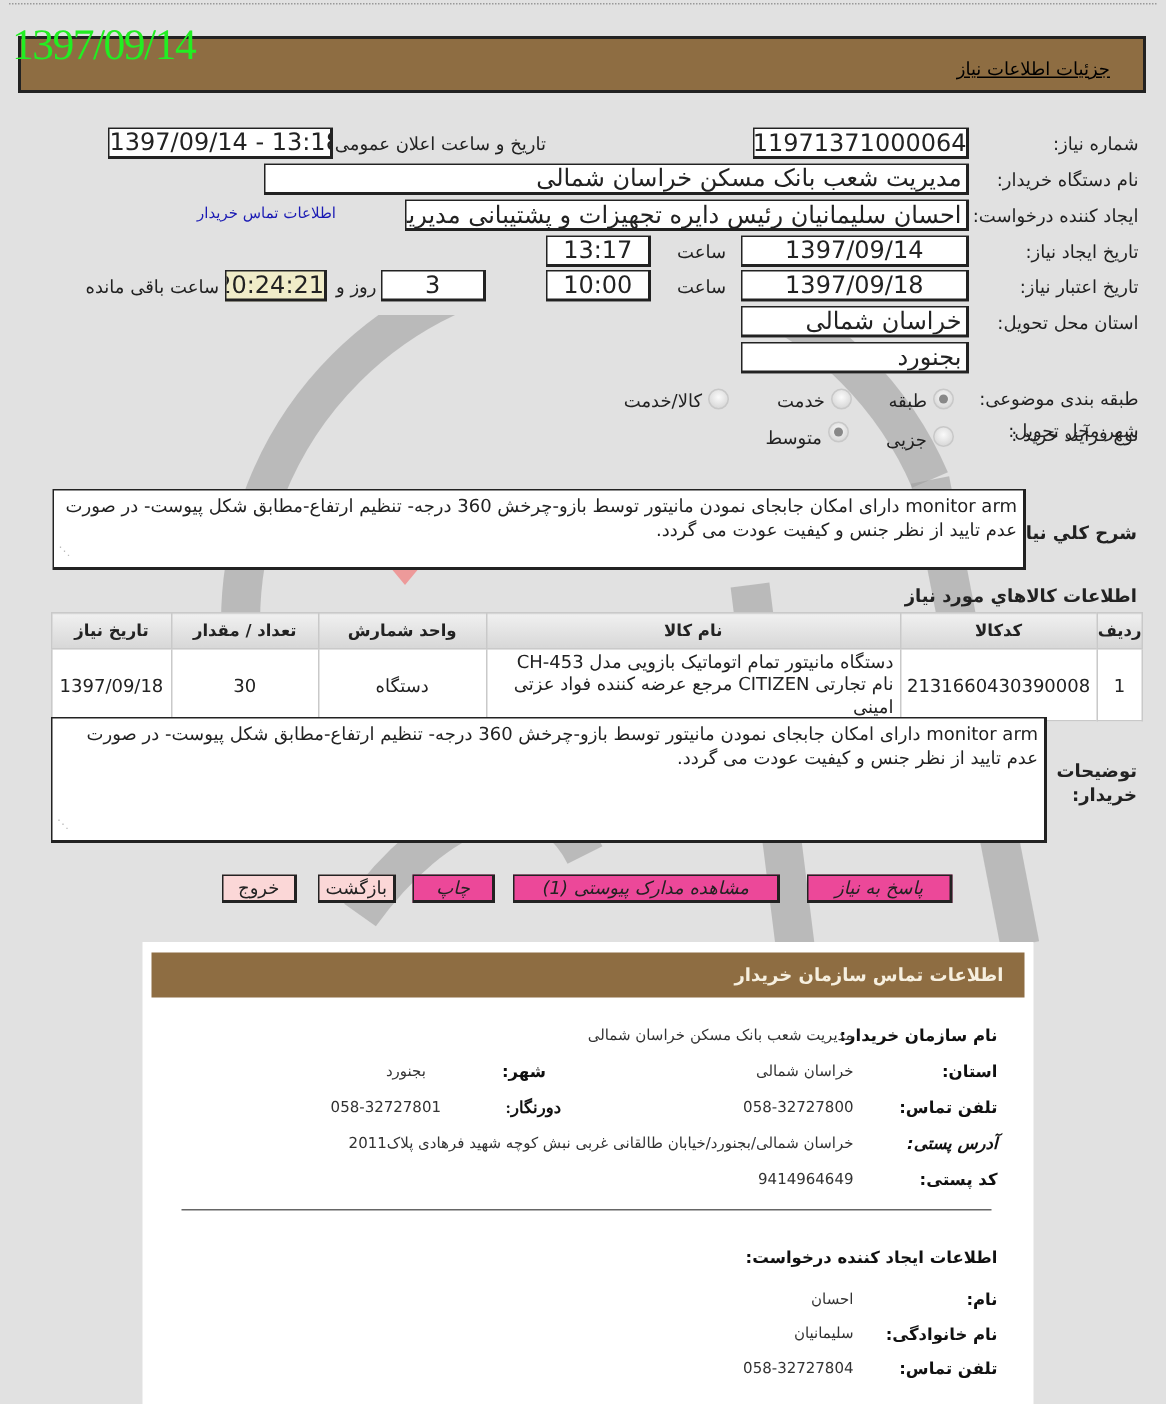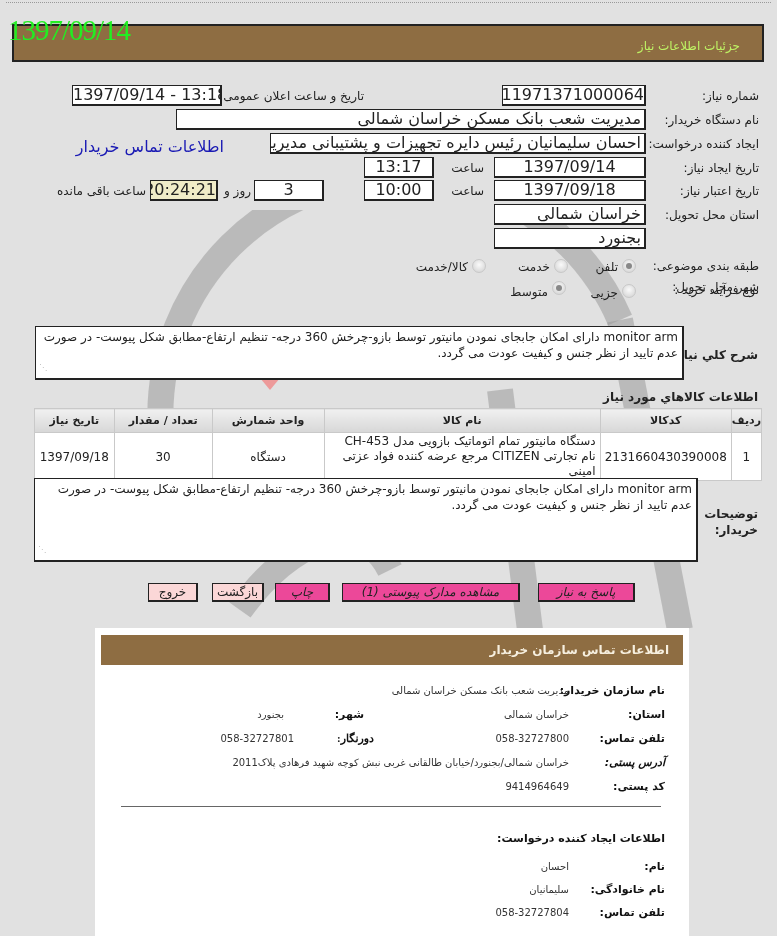--- a/index.html
+++ b/index.html
@@ -1,28 +1,28 @@
 <!DOCTYPE html>
 <html><head>
 <meta charset="utf-8">
 <style>
   * { box-sizing: border-box; margin: 0; padding: 0; }
   html, body { width: 777px; height: 936px; overflow: hidden; }
   body { background: #e1e1e1; font-family: "DejaVu Sans", sans-serif; font-size: 12px; color: #222; position: relative; }
   .dotline { position: absolute; left: 6px; right: 6px; top: 2px; border-top: 1px dotted #999; }
   .title-bar { position: absolute; left: 12px; top: 24px; width: 752px; height: 38px; background: #8e6d42; border: 2px solid #222; }
-  .title-bar .t { position: absolute; right: 22px; top: 13px; color: #bef264; font-size: 12px; direction: rtl; }
+  .title-bar .t { position: absolute; right: 22px; top: 13px; color: #000000; font-size: 12px; direction: rtl; text-decoration: underline; }
   .stamp { position: absolute; left: 8px; top: 14px; color: #22ee22; font-family: "Liberation Serif", serif; font-size: 29px; letter-spacing: -1px; z-index: 5; }
   .form { position: absolute; left: 18px; top: 76px; width: 746px; height: 490px; direction: rtl; }
   .lbl { position: absolute; font-size: 12px; white-space: nowrap; direction: rtl; color: #222; }
   .box { position: absolute; background: #fff; border: 1px solid #222; border-width: 1px 2px 2px 1px; height: 21px; font-size: 16px; line-height: 18px; white-space: nowrap; overflow: hidden; direction: rtl; }
   .box.c { text-align: center; }
   .box.r { text-align: right; padding-right: 3px; }
   .box.y { background: #f0ecc8; }
-  .link { position: absolute; color: #1a1ab4; font-size: 16px; white-space: nowrap; }
+  .link { position: absolute; color: #1a1ab4; font-size: 10px; white-space: nowrap; }
   .radio { position: absolute; width: 14px; height: 14px; border-radius: 50%; background: radial-gradient(circle at 50% 40%, #fafafa, #cfcfcf); border: 1px solid #c8c8c8; }
   .radio.on::after { content: ""; position: absolute; left: 3px; top: 3px; width: 6px; height: 6px; border-radius: 50%; background: #888; }
   .boldlbl { position: absolute; font-weight: bold; font-size: 12px; white-space: nowrap; direction: rtl; }
   .tarea { position: absolute; background: #fff; border: 1px solid #222; border-width: 1px 2px 2px 1px; font-size: 12px; line-height: 16px; padding: 2px 4px; direction: rtl; text-align: right; }
   .grip { position: absolute; left: 3px; bottom: 2px; color: #bbb; font-size: 8px; }
   table.items { position: absolute; left: 16px; top: 332px; width: 728px; border-collapse: collapse; direction: rtl; background: #eaeaea; }
   table.items th { background: linear-gradient(#f0f0f0, #d7d7d7); font-weight: bold; font-size: 11px; height: 24px; border: 1px solid #c9c9c9; color: #222; }
   table.items td { background: #fff; border: 1px solid #c9c9c9; font-size: 12px; height: 36px; text-align: center; padding: 1px 4px; }
   table.items td.name { text-align: right; line-height: 15px; }
   .btn { position: absolute; height: 19px; border: 1px solid #222; border-width: 1px 2px 2px 1px; font-size: 12px; line-height: 16px; text-align: center; direction: rtl; white-space: nowrap; }
@@ -86,21 +86,21 @@
   <span class="lbl" style="right:618px;top:108px;">ساعت باقی مانده</span>
 
   <span class="lbl" style="right:5px;top:132px;">استان محل تحویل:</span>
   <div class="box r" style="right:118px;top:128px;width:152px;">خراسان شمالی</div>
 
   <span class="lbl" style="right:5px;top:156px;margin-top:48px;">شهر محل تحویل:</span>
   <div class="box r" style="right:118px;top:152px;width:152px;">بجنورد</div>
 
   <span class="lbl" style="right:5px;top:183px;">طبقه بندی موضوعی:</span>
   <span class="radio on" style="right:128px;top:183px;"></span>
-  <span class="lbl" style="right:146px;top:184px;">تلفن</span>
+  <span class="lbl" style="right:146px;top:184px;">طبقه</span>
   <span class="radio" style="right:196px;top:183px;"></span>
   <span class="lbl" style="right:214px;top:184px;">خدمت</span>
   <span class="radio" style="right:278px;top:183px;"></span>
   <span class="lbl" style="right:296px;top:184px;">کالا/خدمت</span>
 
   <span class="lbl" style="right:5px;top:207px;">نوع فرآیند خرید :</span>
   <span class="radio" style="right:128px;top:208px;"></span>
   <span class="lbl" style="right:146px;top:210px;">جزیی</span>
   <span class="radio on" style="right:198px;top:205px;"></span>
   <span class="lbl" style="right:216px;top:209px;">متوسط</span>

